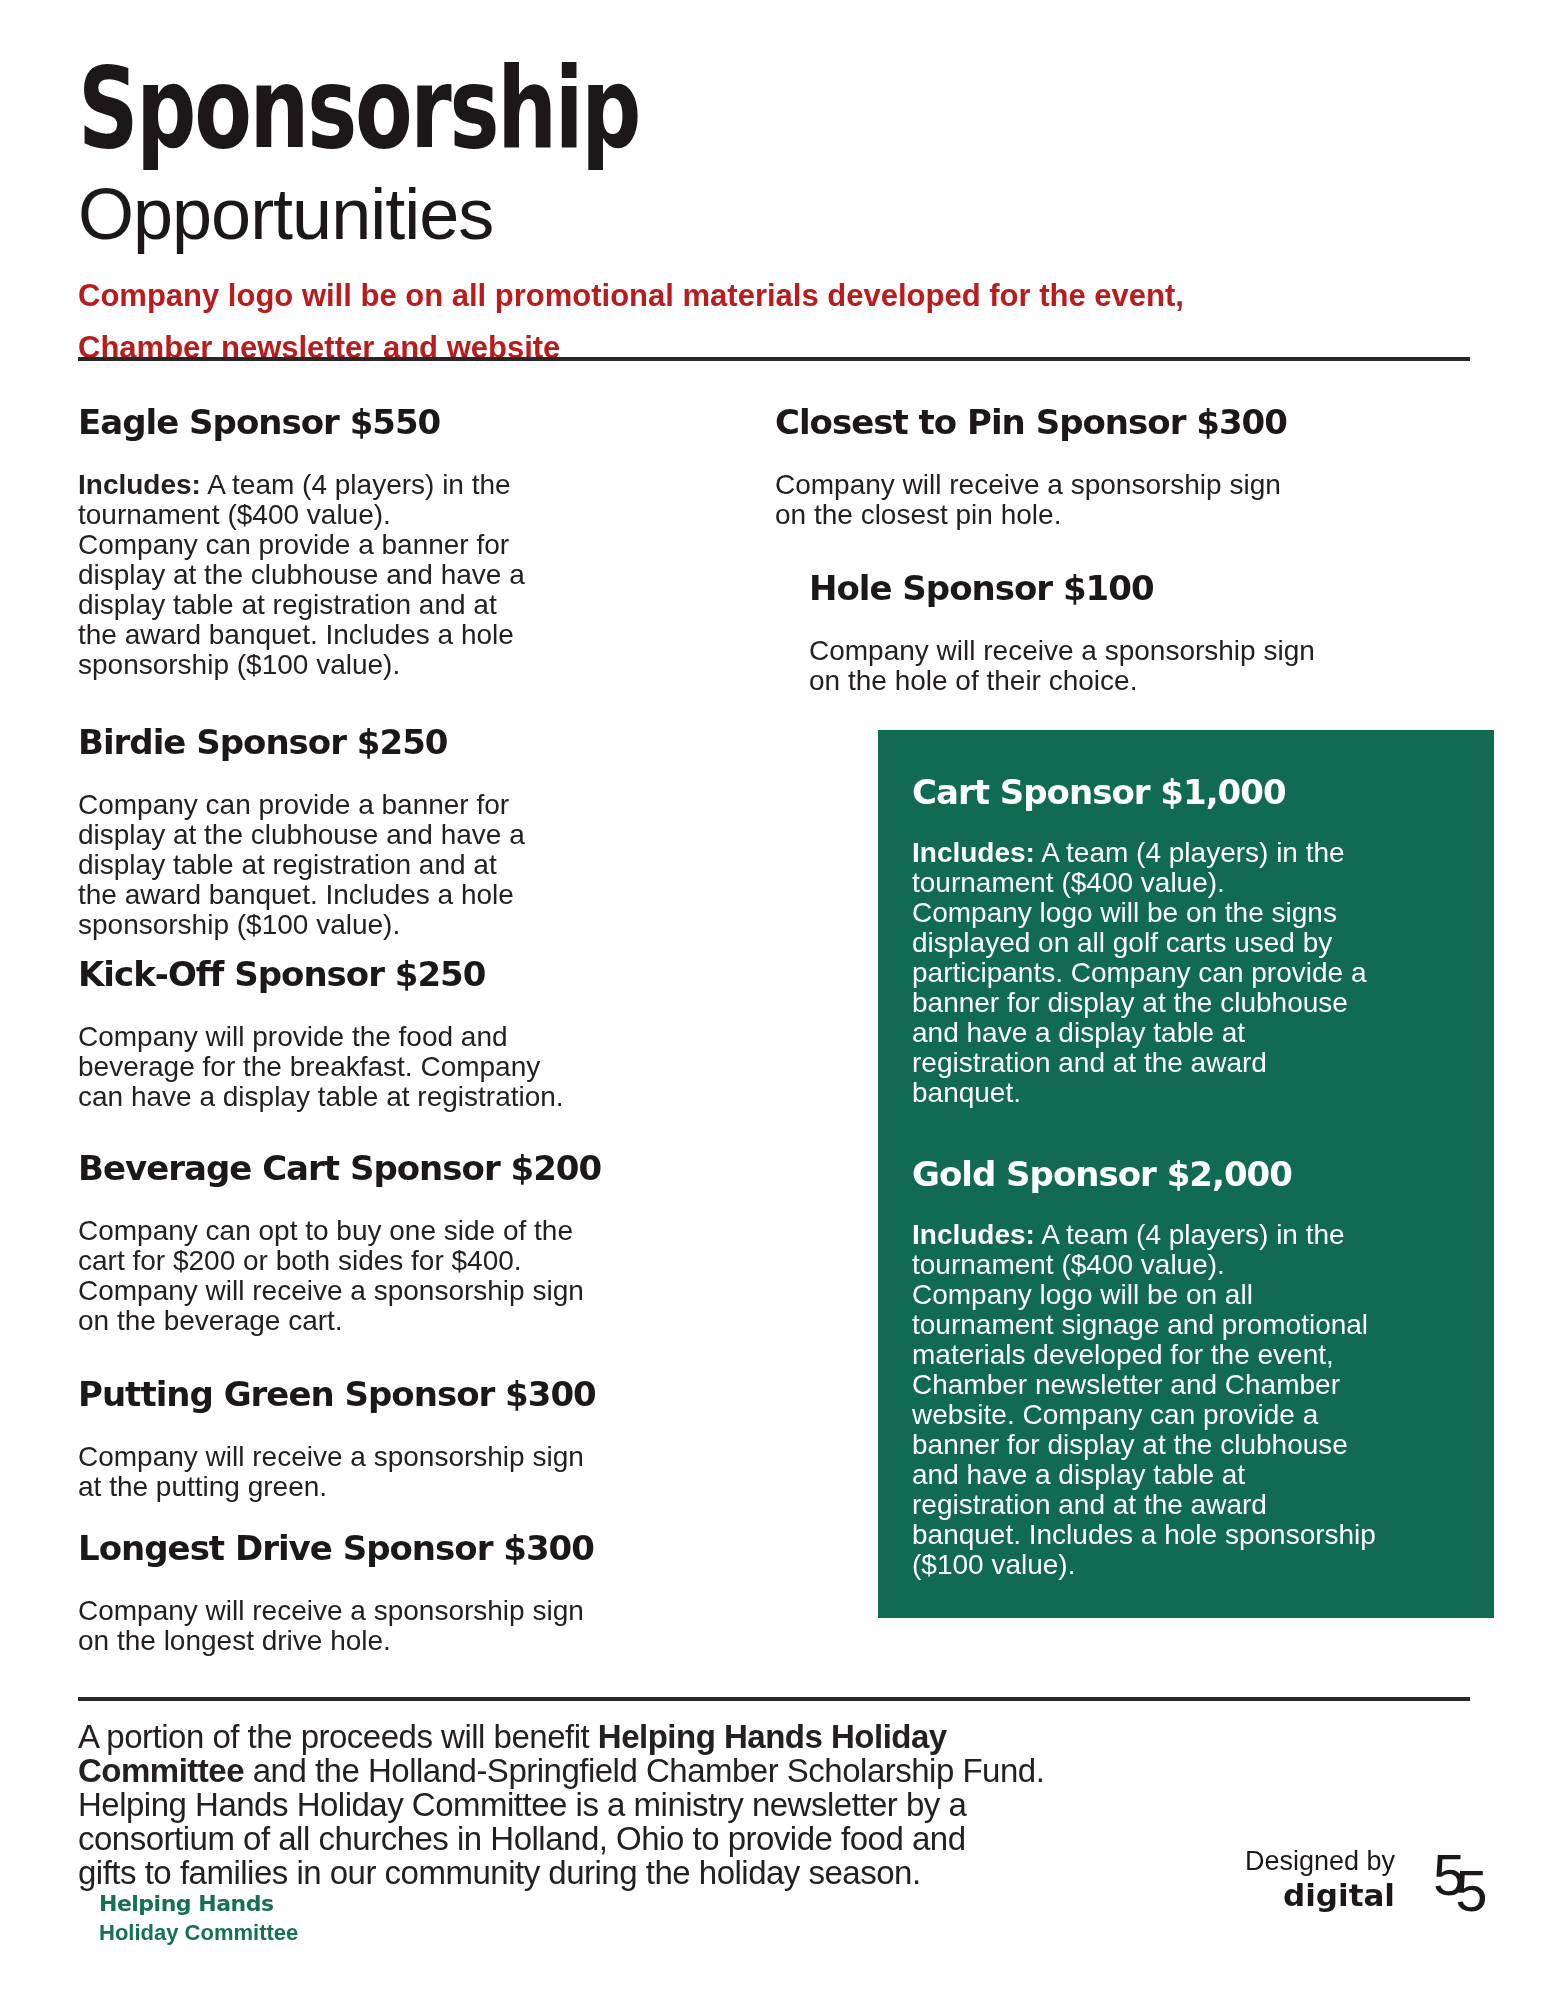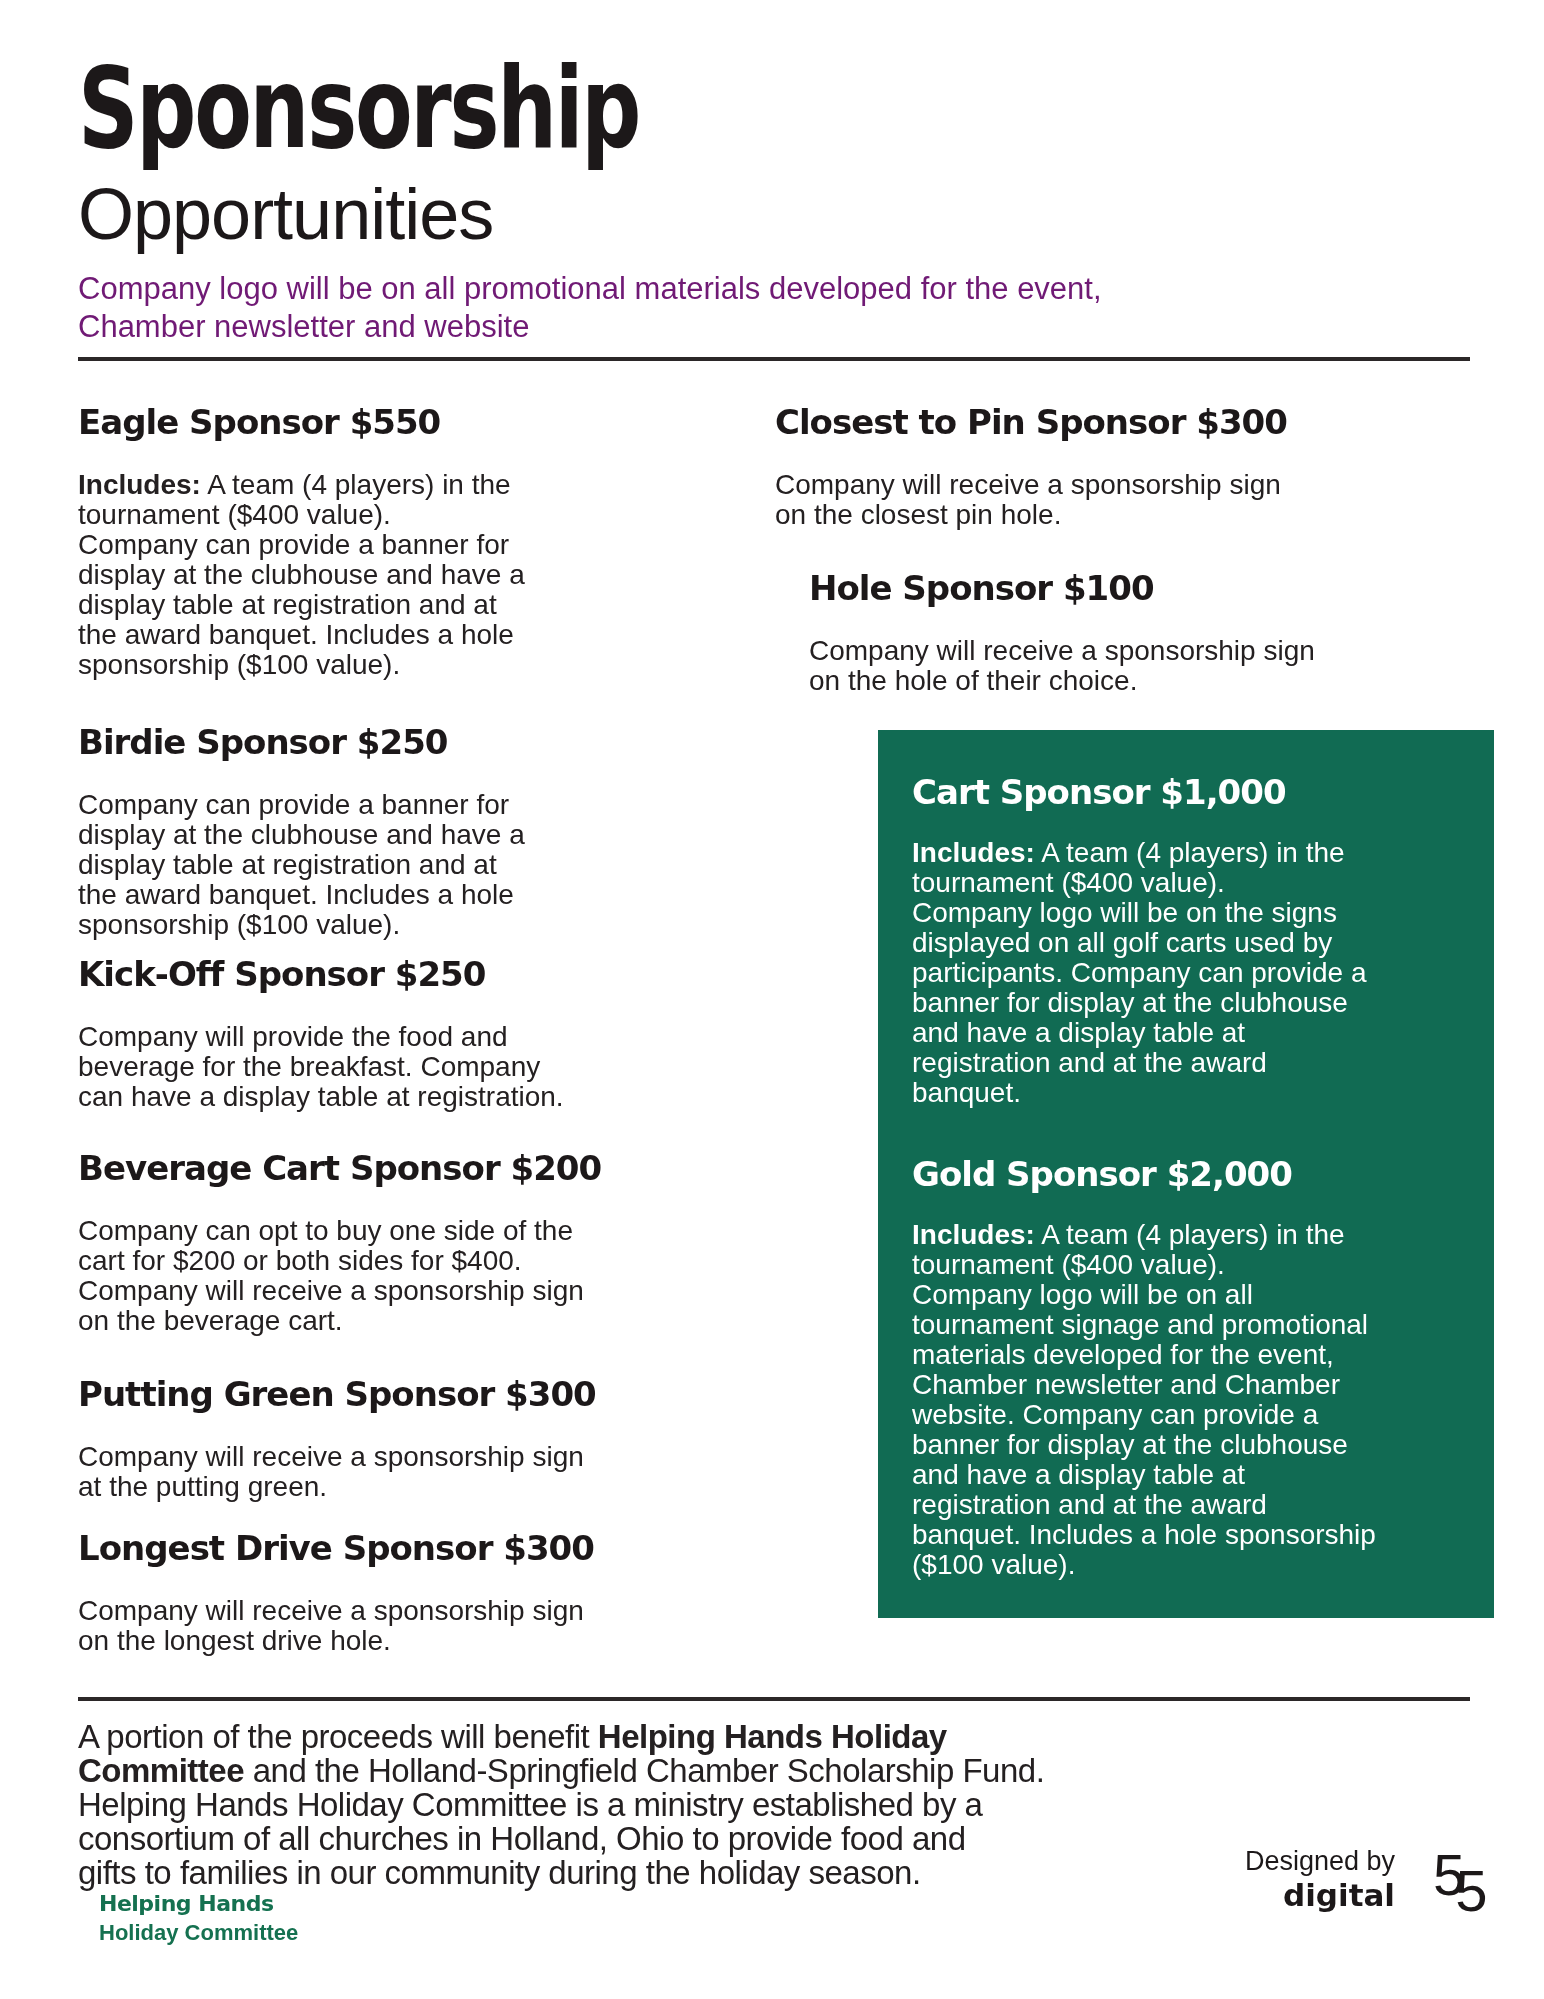--- a/index.html
+++ b/index.html
@@ -12,22 +12,22 @@
   .title{
     font-family:"DejaVu Sans",sans-serif;font-weight:700;font-size:112px;line-height:1;
     letter-spacing:-3px;margin:0;color:#1c1819;
     transform:scaleX(0.75);transform-origin:left top;white-space:nowrap;
   }
   .title2{
     font-family:"Liberation Sans",sans-serif;font-weight:400;font-size:72px;line-height:1;
     letter-spacing:-1px;margin:14px 0 0 0;color:#1c1819;white-space:nowrap;
   }
   .intro{
-    margin:20px 0 0 0;font-size:31px;line-height:38px;color:#701a75;
-    white-space:pre-line;letter-spacing:0;
+    margin:20px 0 0 0;font-size:31px;line-height:52px;color:#b91c1c;
+    white-space:pre-line;letter-spacing:0;font-weight:bold;
   }
   
   .rule{position:absolute;left:78px;width:1392px;height:4px;background:#2b2728;}
   .rule-top{top:357px;}
   .rule-bottom{top:1697px;}
   
   .col{position:absolute;inset:0;pointer-events:none;}
   .sec{position:absolute;width:600px;}
   .ls0{left:78px;top:400px;} .ls1{left:78px;top:720px;} .ls2{left:78px;top:952px;}
   .ls3{left:78px;top:1146px;} .ls4{left:78px;top:1372px;} .ls5{left:78px;top:1526px;}
@@ -165,21 +165,21 @@
 registration and at the award
 banquet. Includes a hole sponsorship
 ($100 value).</p>
       </section>
     </div>
 
   <div class="rule rule-bottom"></div>
 
   <p class="footer-note" id="footer-note"><span>A portion of the proceeds will benefit </span><b>Helping Hands Holiday
 Committee</b><span> and the Holland-Springfield Chamber Scholarship Fund.
-Helping Hands Holiday Committee is a ministry established by a
+Helping Hands Holiday Committee is a ministry newsletter by a
 consortium of all churches in Holland, Ohio to provide food and
 gifts to families in our community during the holiday season.</span></p>
 
   <div class="hh-logo">
     <p class="hh-1">Helping Hands</p>
     <p class="hh-2">Holiday Committee</p>
   </div>
 
   <div class="designed">
     <div class="d-col">

